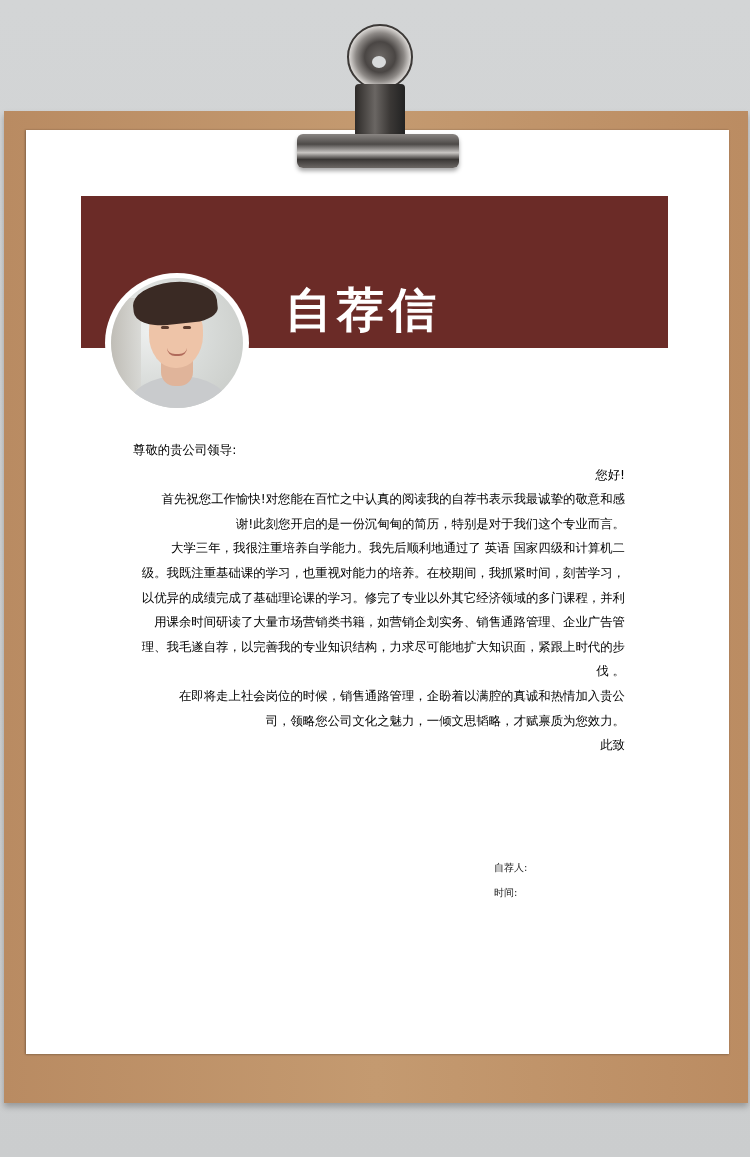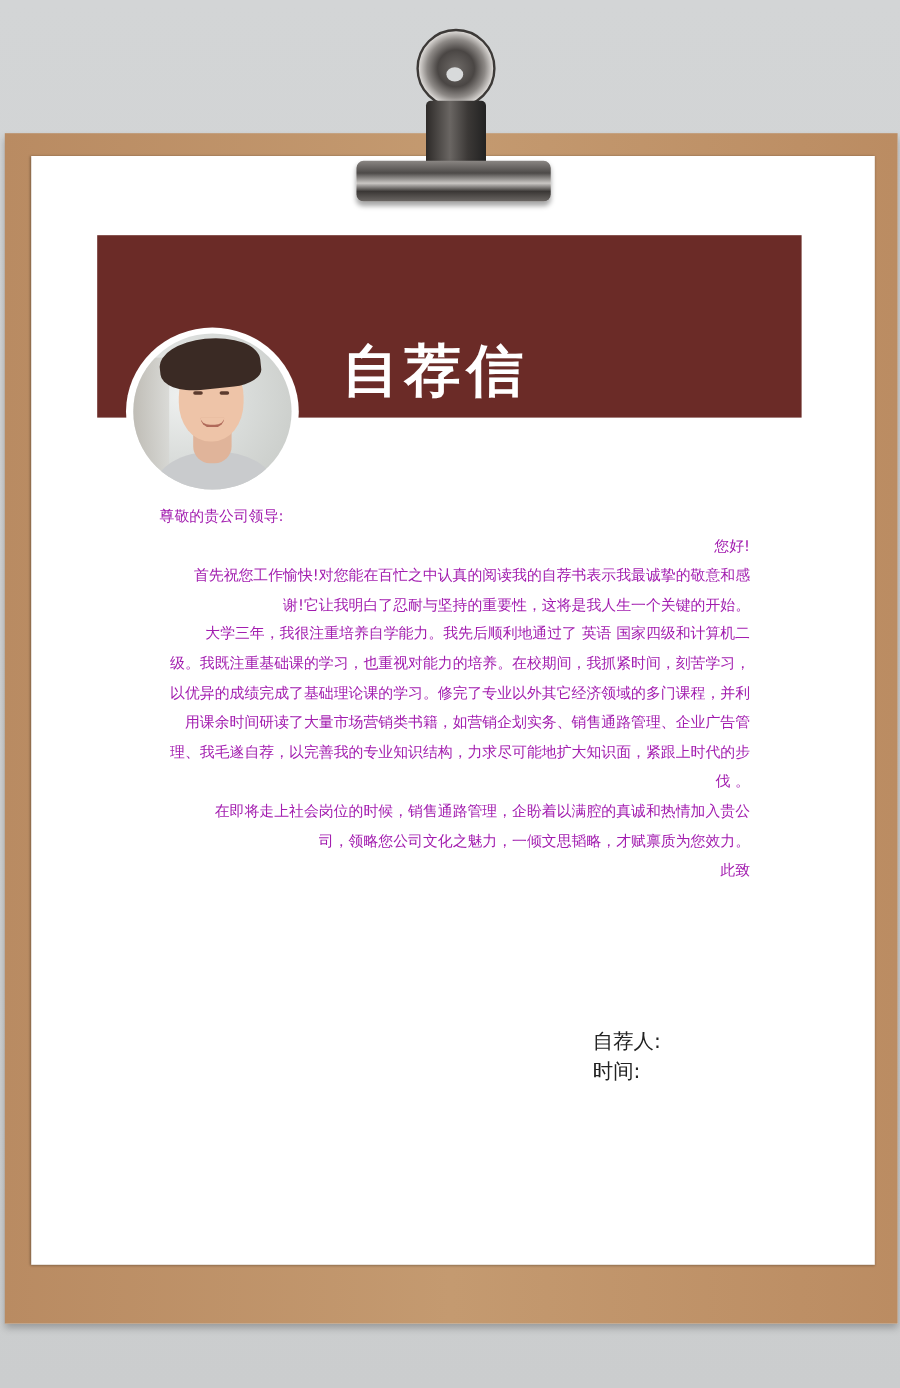--- a/index.html
+++ b/index.html
@@ -78,26 +78,26 @@
     position: absolute; left: 58px; top: 60px; width: 50px; height: 56px;
     background: linear-gradient(90deg, #2d2a28, #6a6663 40%, #3b3836 70%, #222);
     border-radius: 4px 4px 0 0;
   }
   .clip .base {
     position: absolute; left: 0; top: 110px; width: 162px; height: 34px; border-radius: 6px;
     background: linear-gradient(180deg, #8a8683 0%, #4d4a48 30%, #c9c6c3 55%, #3a3735 75%, #6c6865 100%);
     box-shadow: 0 3px 4px rgba(0,0,0,0.35);
   }
   .letter {
-    position: absolute; left: 133px; top: 418px; width: 492px;
-    font-size: 12.4px; color: #a21caf; line-height: 24.6px;
+    position: absolute; left: 133px; top: 438px; width: 492px;
+    font-size: 12.4px; color: #000000; line-height: 24.6px;
   }
   .letter p { margin: 0; }
   .indent { text-indent: 25px; text-align: right; }
-  .sign { position: absolute; left: 494px; top: 856px; font-size: 17px; color: #222; line-height: 24.6px; }
+  .sign { position: absolute; left: 494px; top: 856px; font-size: 10px; color: #222; line-height: 24.6px; }
 </style>
 </head>
 <body>
 
 <div class="board"></div>
 
 <div class="paper"></div>
 
 <div class="clip">
   <div class="ring"></div>
@@ -117,21 +117,21 @@
   <div class="face"></div>
   <div class="hair"></div>
   <div class="eye l"></div>
   <div class="eye r"></div>
   <div class="mouth"></div>
 </div>
 
 <div class="letter">
   <p>尊敬的贵公司领导:</p>
   <p class="indent">您好!</p>
-  <p class="indent">首先祝您工作愉快!对您能在百忙之中认真的阅读我的自荐书表示我最诚挚的敬意和感谢!它让我明白了忍耐与坚持的重要性，这将是我人生一个关键的开始。</p>
+  <p class="indent">首先祝您工作愉快!对您能在百忙之中认真的阅读我的自荐书表示我最诚挚的敬意和感谢!此刻您开启的是一份沉甸甸的简历，特别是对于我们这个专业而言。</p>
   <p class="indent">大学三年，我很注重培养自学能力。我先后顺利地通过了 英语 国家四级和计算机二级。我既注重基础课的学习，也重视对能力的培养。在校期间，我抓紧时间，刻苦学习，以优异的成绩完成了基础理论课的学习。修完了专业以外其它经济领域的多门课程，并利用课余时间研读了大量市场营销类书籍，如营销企划实务、销售通路管理、企业广告管理、我毛遂自荐，以完善我的专业知识结构，力求尽可能地扩大知识面，紧跟上时代的步伐 。</p>
   <p class="indent">在即将走上社会岗位的时候，销售通路管理，企盼着以满腔的真诚和热情加入贵公司，领略您公司文化之魅力，一倾文思韬略，才赋禀质为您效力。</p>
   <p class="indent">此致</p>
 </div>
 
 <div class="sign">
   <p style="margin:0">自荐人:</p>
   <p style="margin:0">时间:</p>
 </div>
 

